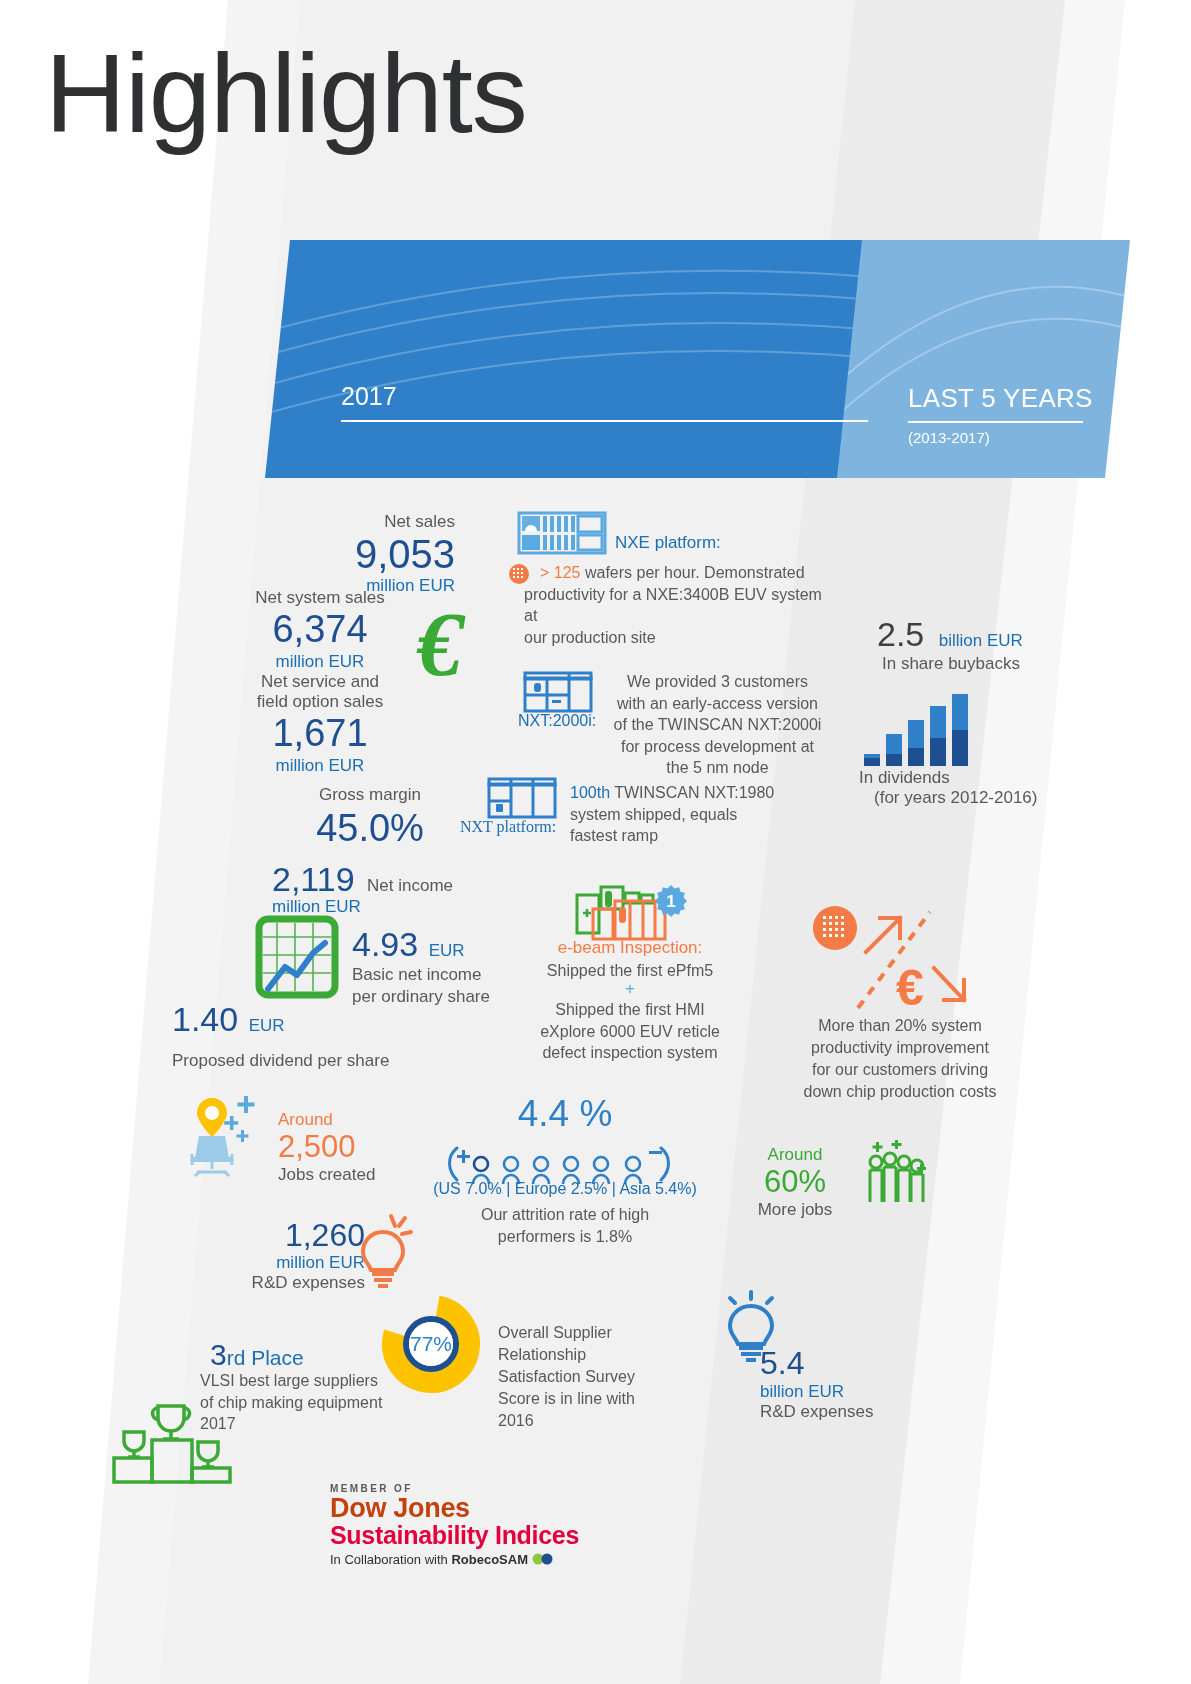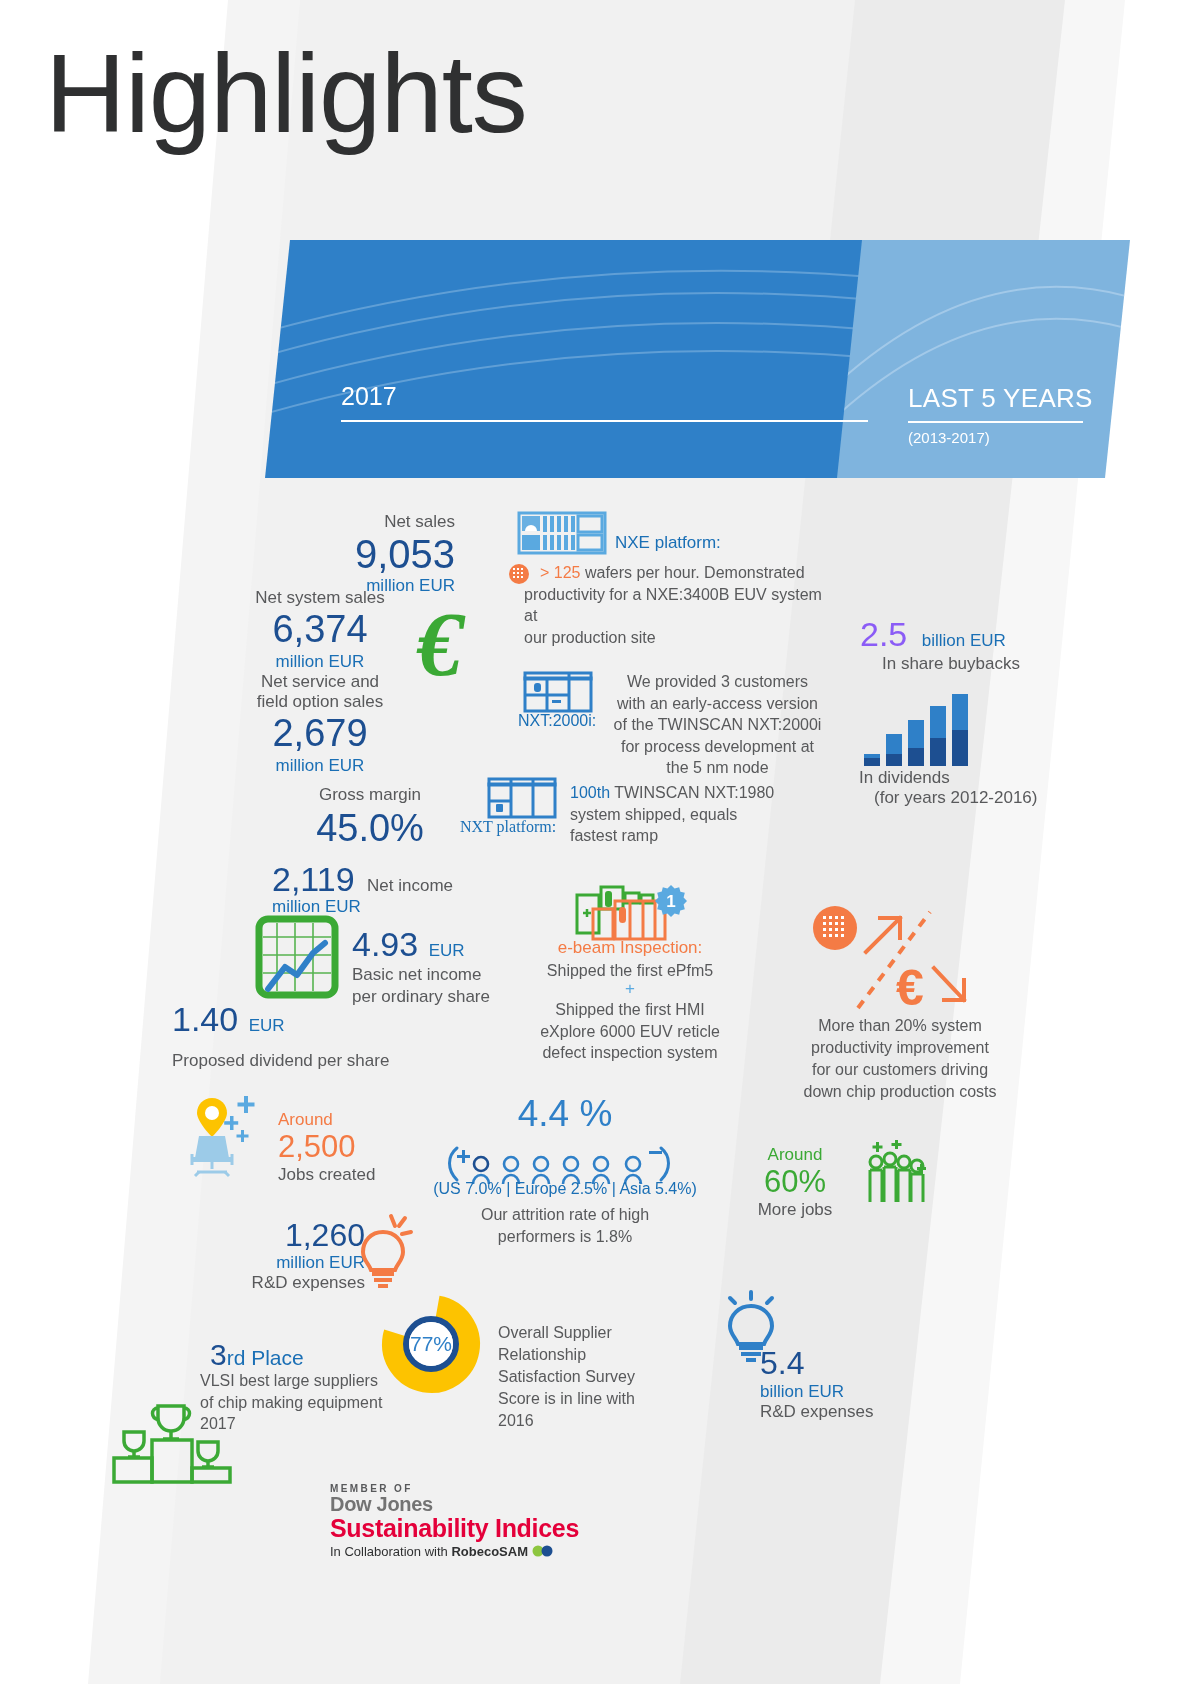--- a/index.html
+++ b/index.html
@@ -128,21 +128,21 @@
 
   <div class="blk c" style="left:205px; top:588px; width:230px;">
     <div class="sm grey">Net system sales</div>
     <div class="big dblue" style="font-size:38px;line-height:1.15;">6,374</div>
     <div class="sm blue">million EUR</div>
   </div>
 
   <div class="blk c" style="left:205px; top:672px; width:230px;">
     <div class="sm grey">Net service and</div>
     <div class="sm grey">field option sales</div>
-    <div class="big dblue" style="font-size:38px;line-height:1.15;">2,679</div>
+    <div class="big dblue" style="font-size:38px;line-height:1.15;">1,671</div>
     <div class="sm blue">million EUR</div>
   </div>
 
   <div class="blk" style="left:415px; top:605px;">
     <svg width="86" height="86" viewBox="0 0 86 86">
       <text x="2" y="70" font-family="Liberation Serif, serif" font-size="92" font-weight="bold" fill="#3ba935" font-style="italic">€</text>
     </svg>
   </div>
 
   <div class="blk c" style="left:255px; top:785px; width:230px;">
@@ -306,21 +306,21 @@
   <div class="blk grey c" style="left:490px; top:960px; width:280px; font-size:16px; line-height:1.35;">Shipped the first ePfm5</div>
   <div class="blk c" style="left:490px; top:979px; width:280px; font-size:17px; color:#5aa9e0;">+</div>
   <div class="blk grey c" style="left:490px; top:999px; width:280px; font-size:16px; line-height:1.35;">
     <div>Shipped the first HMI</div>
     <div>eXplore 6000 EUV reticle</div>
     <div>defect inspection system</div>
   </div>
 
   <div class="blk" style="left:860px; top:615px; width:230px;">
     <div style="white-space:nowrap;">
-      <span style="font-size:34px;color:#8b5cf6;">2.5</span>
+      <span style="font-size:34px;color:#404040;margin-left:17px;">2.5</span>
       <span class="sm blue" style="margin-left:10px;">billion EUR</span>
     </div>
     <div class="sm grey" style="margin-left:22px;">In share buybacks</div>
   </div>
 
   <div class="blk" style="left:862px; top:688px;">
     <svg width="110" height="80" viewBox="0 0 110 80">
 
       <rect x="2" y="70" width="16" height="8" fill="#1d4f91"></rect>
       <rect x="2" y="66" width="16" height="4" fill="#2f80c8"></rect>
@@ -587,21 +587,21 @@
   <div class="blk grey" style="left:498px; top:1322px; width:230px; font-size:16px; line-height:1.38;">
     <div>Overall Supplier</div>
     <div>Relationship</div>
     <div>Satisfaction Survey</div>
     <div>Score is in line with</div>
     <div>2016</div>
   </div>
 
   <div class="blk" style="left:330px; top:1483px;">
     <div style="font-size:10px; font-weight:bold; letter-spacing:2.4px; color:#58595b;">MEMBER OF</div>
-    <div style="font-size:20px; font-weight:bold; color:#737373; line-height:1.05; letter-spacing:-0.3px;">Dow Jones</div>
+    <div style="font-size:27px; font-weight:bold; color:#c2410c; line-height:1.05; letter-spacing:-0.3px;">Dow Jones</div>
     <div style="font-size:25px; font-weight:bold; color:#e4003a; line-height:1.05; letter-spacing:-0.3px;">Sustainability Indices</div>
     <div style="font-size:13px; color:#2f3031; margin-top:3px;">
       <span>In Collaboration with </span><span style="font-weight:bold;">RobecoSAM</span>
       <svg width="22" height="12" viewBox="0 0 22 12" style="display:inline-block;vertical-align:-1px;">
         <circle cx="6" cy="6" r="5.5" fill="#8dc63f"></circle>
         <circle cx="15" cy="6" r="5.5" fill="#1d4f91"></circle>
       </svg>
     </div>
   </div>
 

